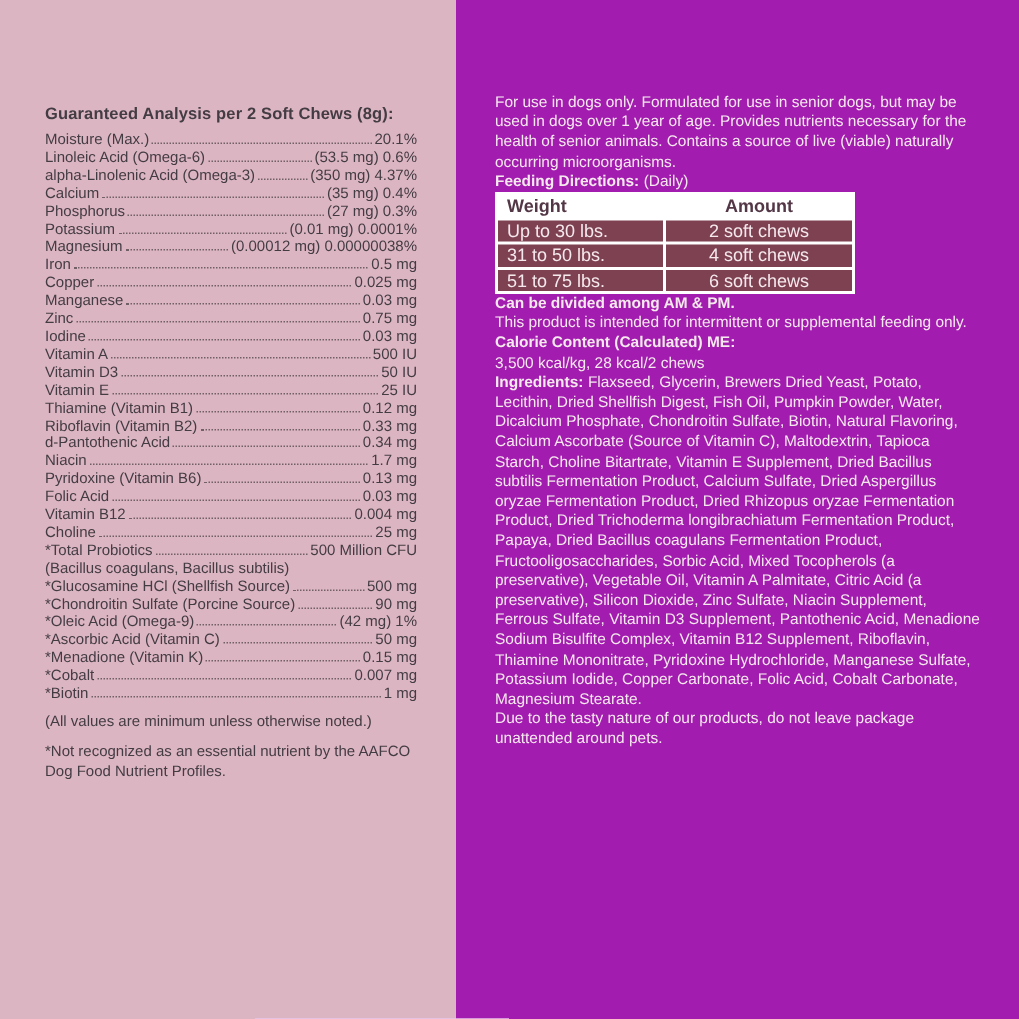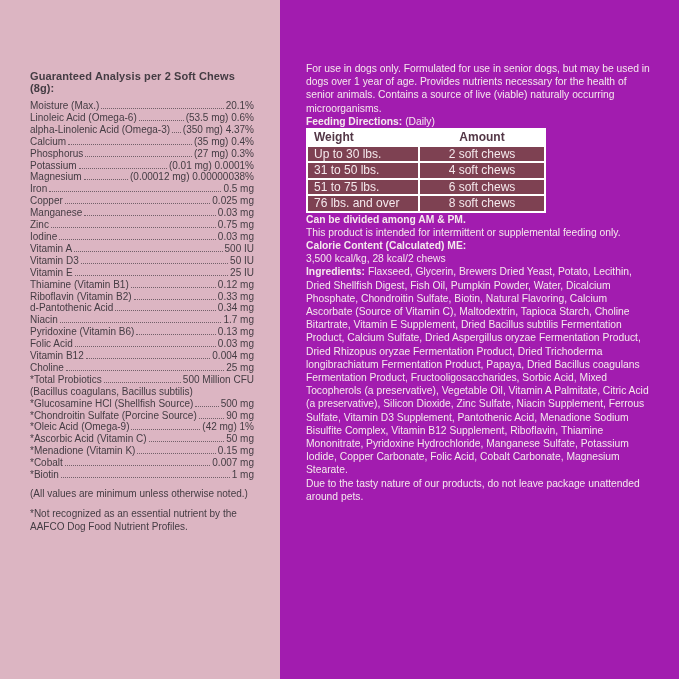--- a/index.html
+++ b/index.html
@@ -4,21 +4,21 @@
 <style>
   html,body { margin:0; padding:0; background:#fff; }
   .page {
     width:679px; height:679px;
     display:flex;
     font-family:"Liberation Sans", sans-serif;
     overflow:hidden;
   }
   
   .left-panel {
-    width:280px; height:100%;
+    width:304px; height:100%;
     background:#dcb5c2;
     box-sizing:border-box;
     padding:70px 26px 0 30px;
     color:#443c43;
   }
   .ga-title {
     font-size:11px; font-weight:bold;
     letter-spacing:.1px;
     margin:0 0 6px 0;
   }
@@ -261,24 +261,20 @@
           <div class="ft-cell a">2 soft chews</div>
         </div>
         <div class="ft-row data">
           <div class="ft-cell w">31 to 50 lbs.</div>
           <div class="ft-cell a">4 soft chews</div>
         </div>
         <div class="ft-row data">
           <div class="ft-cell w">51 to 75 lbs.</div>
           <div class="ft-cell a">6 soft chews</div>
         </div>
-        <div class="ft-row data">
-          <div class="ft-cell w">76 lbs. and over</div>
-          <div class="ft-cell a">8 soft chews</div>
-        </div>
       </div>
 
     <p class="fd-note">Can be divided among AM &amp; PM.</p>
 
     <p class="intermittent">This product is intended for intermittent or supplemental feeding only.</p>
 
     <p class="calorie-label b">Calorie Content (Calculated) ME:</p>
     <p class="calorie-value">3,500 kcal/kg, 28 kcal/2 chews</p>
 
     <p class="ingredients">

